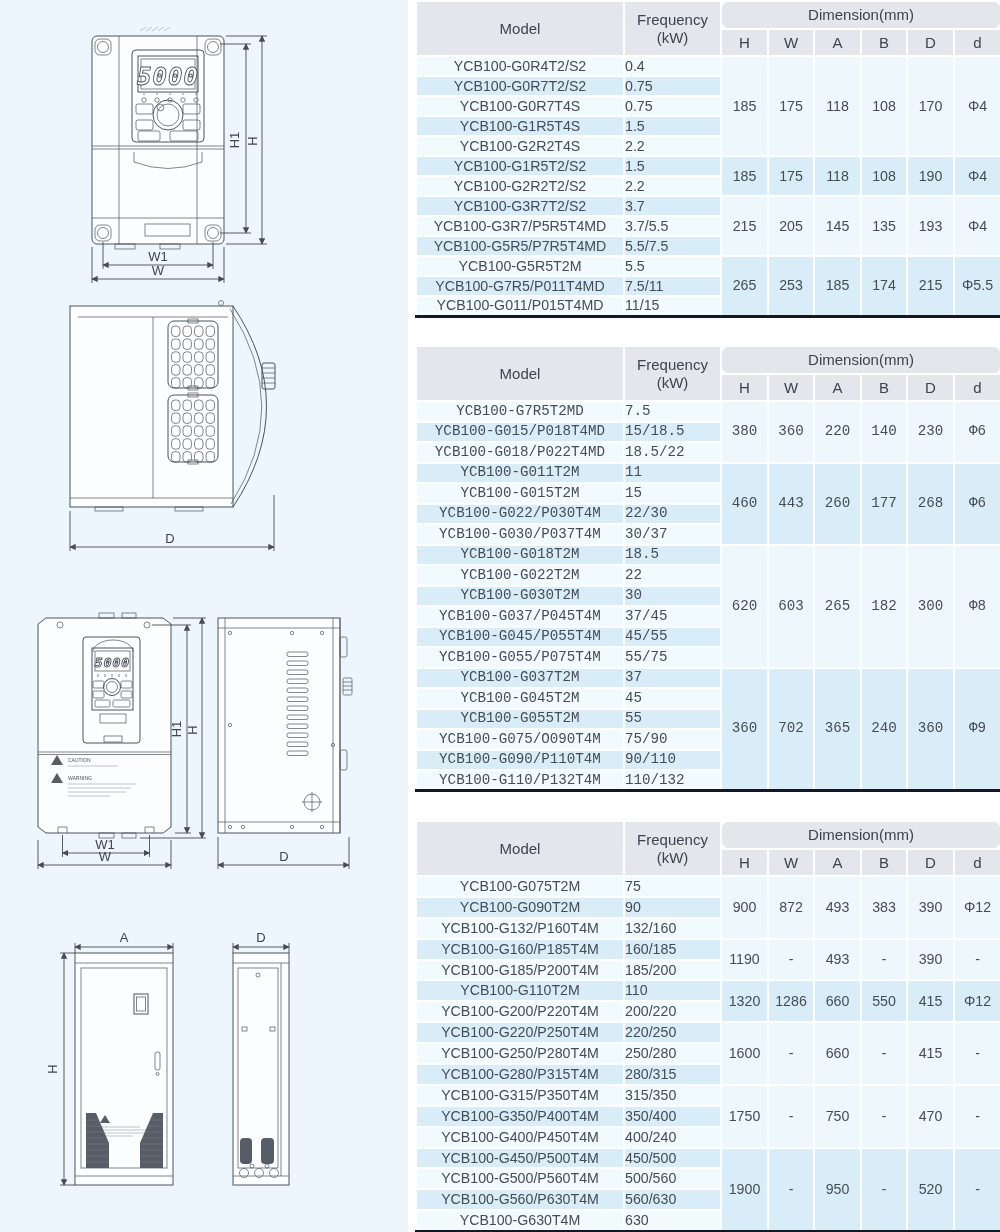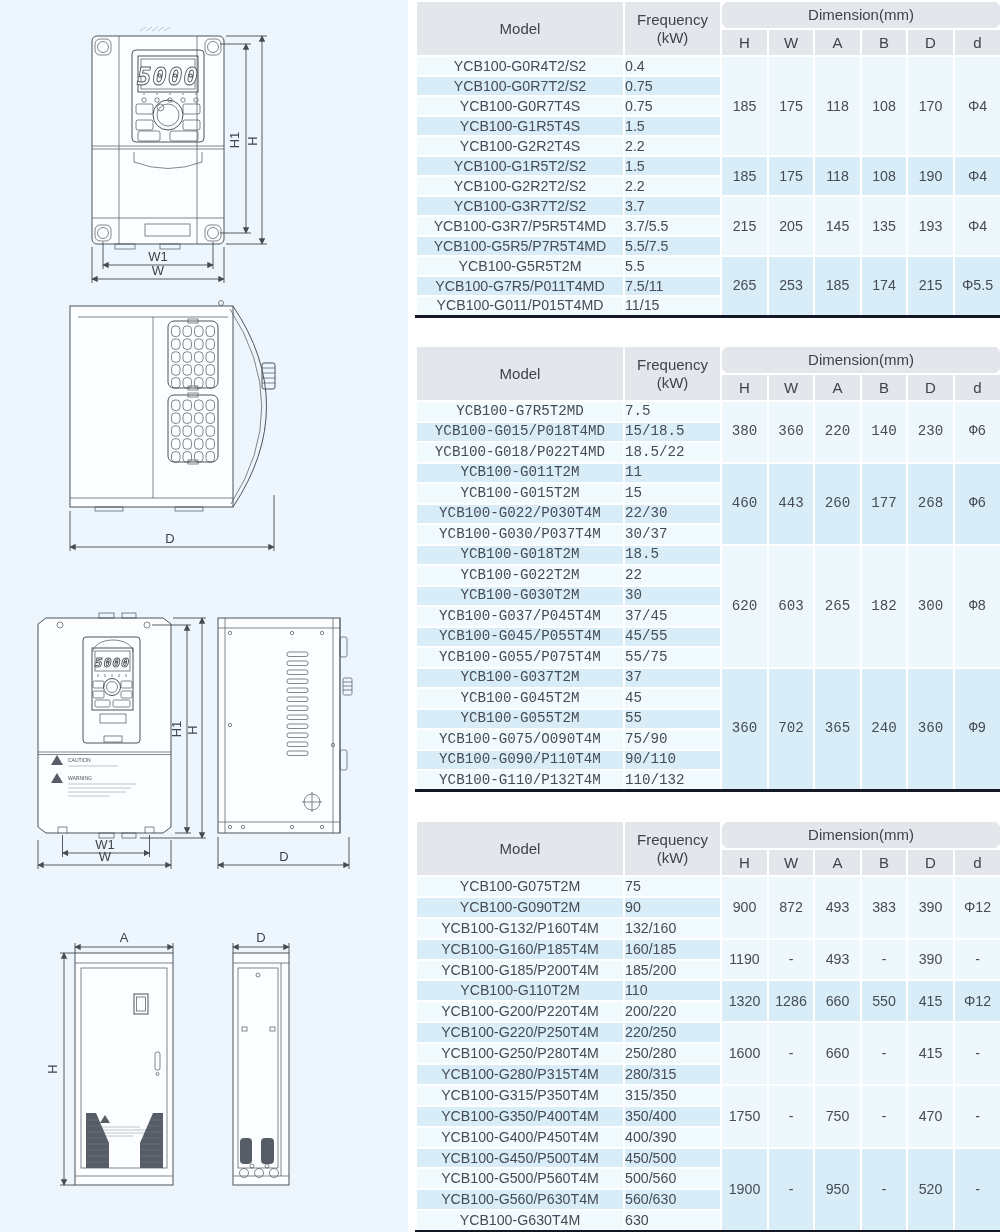--- a/index.html
+++ b/index.html
@@ -759,21 +759,21 @@
           <td rowspan="3" class="c-dim pale">-</td>
           <td rowspan="3" class="c-dim pale">470</td>
           <td rowspan="3" class="c-dim pale">-</td>
         </tr>
         <tr class="datarow even">
           <td class="c-model">YCB100-G350/P400T4M</td>
           <td class="c-freq">350/400</td>
         </tr>
         <tr class="datarow odd">
           <td class="c-model">YCB100-G400/P450T4M</td>
-          <td class="c-freq">400/390</td>
+          <td class="c-freq">400/240</td>
         </tr>
         <tr class="datarow even">
           <td class="c-model">YCB100-G450/P500T4M</td>
           <td class="c-freq">450/500</td>
           <td rowspan="4" class="c-dim blue">1900</td>
           <td rowspan="4" class="c-dim blue">-</td>
           <td rowspan="4" class="c-dim blue">950</td>
           <td rowspan="4" class="c-dim blue">-</td>
           <td rowspan="4" class="c-dim blue">520</td>
           <td rowspan="4" class="c-dim blue">-</td>

